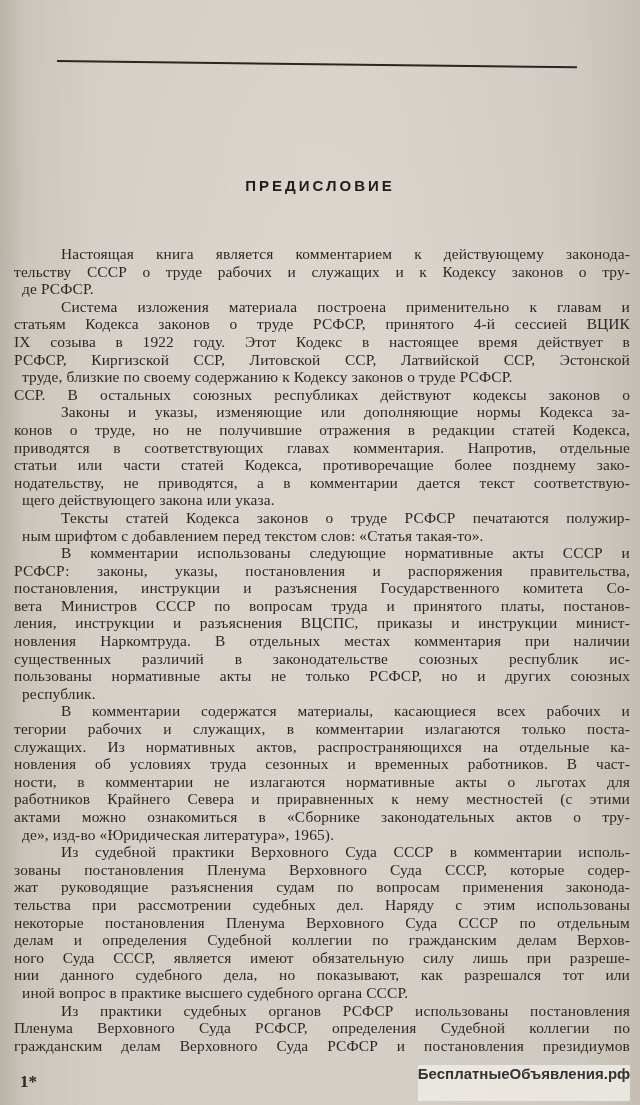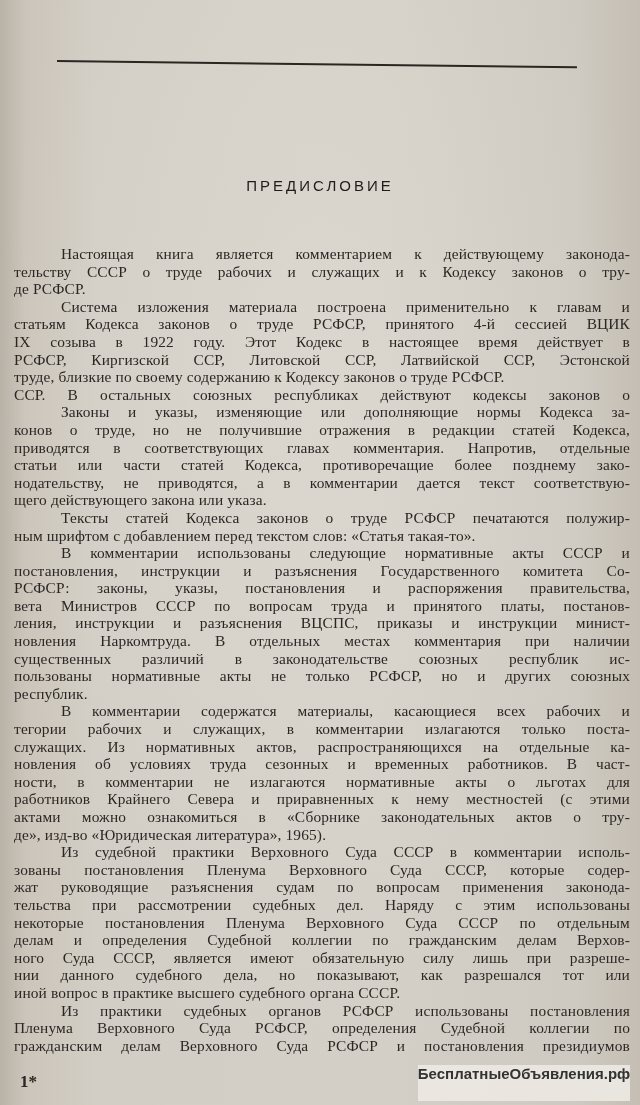--- a/index.html
+++ b/index.html
@@ -12,30 +12,30 @@
   .page {
     position:absolute; left:0; top:0; width:640px; height:1105px;
     background: radial-gradient(ellipse at 50% 35%, rgba(225,221,214,0.55) 0%, rgba(210,204,195,0.0) 70%);
   }
   .rule {
     position:absolute; left:57px; top:60px; width:520px; height:2px;
     background:#2a2622; transform:rotate(0.7deg); transform-origin:left center;
   }
   .title {
     position:absolute; left:0; width:640px; top:177px; text-align:center;
-    font-family:"Liberation Sans","DejaVu Sans",sans-serif; font-weight:normal;
+    font-family:"Liberation Sans","DejaVu Sans",sans-serif; font-weight:bold;
     font-size:15px; letter-spacing:3px; color:#1f1c19;
   }
   .body-text {
     position:absolute; left:14px; top:245px; width:616px;
     font-size:15.4px; line-height:17.6px; text-align:justify;
     text-align-last:justify; letter-spacing:0.15px;
   }
   .line { display:block; white-space:nowrap; text-align:justify; text-align-last:justify; }
-  .line.last { text-align-last:left; }
+  .line.last { text-align-last:left;margin-left:8px; }
   .line.indent { padding-left:47px; }
   .page-sig {
     position:absolute; left:20px; top:1072px; font-size:17px; font-weight:bold; color:#2b2724;
   }
   .watermark {
     position:absolute; right:10px; bottom:4px; width:212px; height:36px;
     background:rgba(235,232,226,0.92);
     font-family:"Liberation Sans","DejaVu Sans",sans-serif; font-weight:bold;
     font-size:15px; color:#333; display:flex; align-items:flex-start; justify-content:center;
   }
@@ -68,22 +68,22 @@
         <span class="line">статьи или части статей Кодекса, противоречащие более позднему зако-</span>
         <span class="line">нодательству, не приводятся, а в комментарии дается текст соответствую-</span>
         <span class="line last">щего действующего закона или указа.</span>
       </div>
       <div>
         <span class="line indent">Тексты статей Кодекса законов о труде РСФСР печатаются полужир-</span>
         <span class="line last">ным шрифтом с добавлением перед текстом слов: «Статья такая-то».</span>
       </div>
       <div>
         <span class="line indent">В комментарии использованы следующие нормативные акты СССР и</span>
+        <span class="line">РСФСР: законы, указы, постановления и распоряжения правительства,</span>
         <span class="line">постановления, инструкции и разъяснения Государственного комитета Со-</span>
-        <span class="line">РСФСР: законы, указы, постановления и распоряжения правительства,</span>
         <span class="line">вета Министров СССР по вопросам труда и принятого платы, постанов-</span>
         <span class="line">ления, инструкции и разъяснения ВЦСПС, приказы и инструкции минист-</span>
         <span class="line">новления Наркомтруда. В отдельных местах комментария при наличии</span>
         <span class="line">существенных различий в законодательстве союзных республик ис-</span>
         <span class="line">пользованы нормативные акты не только РСФСР, но и других союзных</span>
         <span class="line last">республик.</span>
       </div>
       <div>
         <span class="line indent">В комментарии содержатся материалы, касающиеся всех рабочих и</span>
         <span class="line">тегории рабочих и служащих, в комментарии излагаются только поста-</span>

